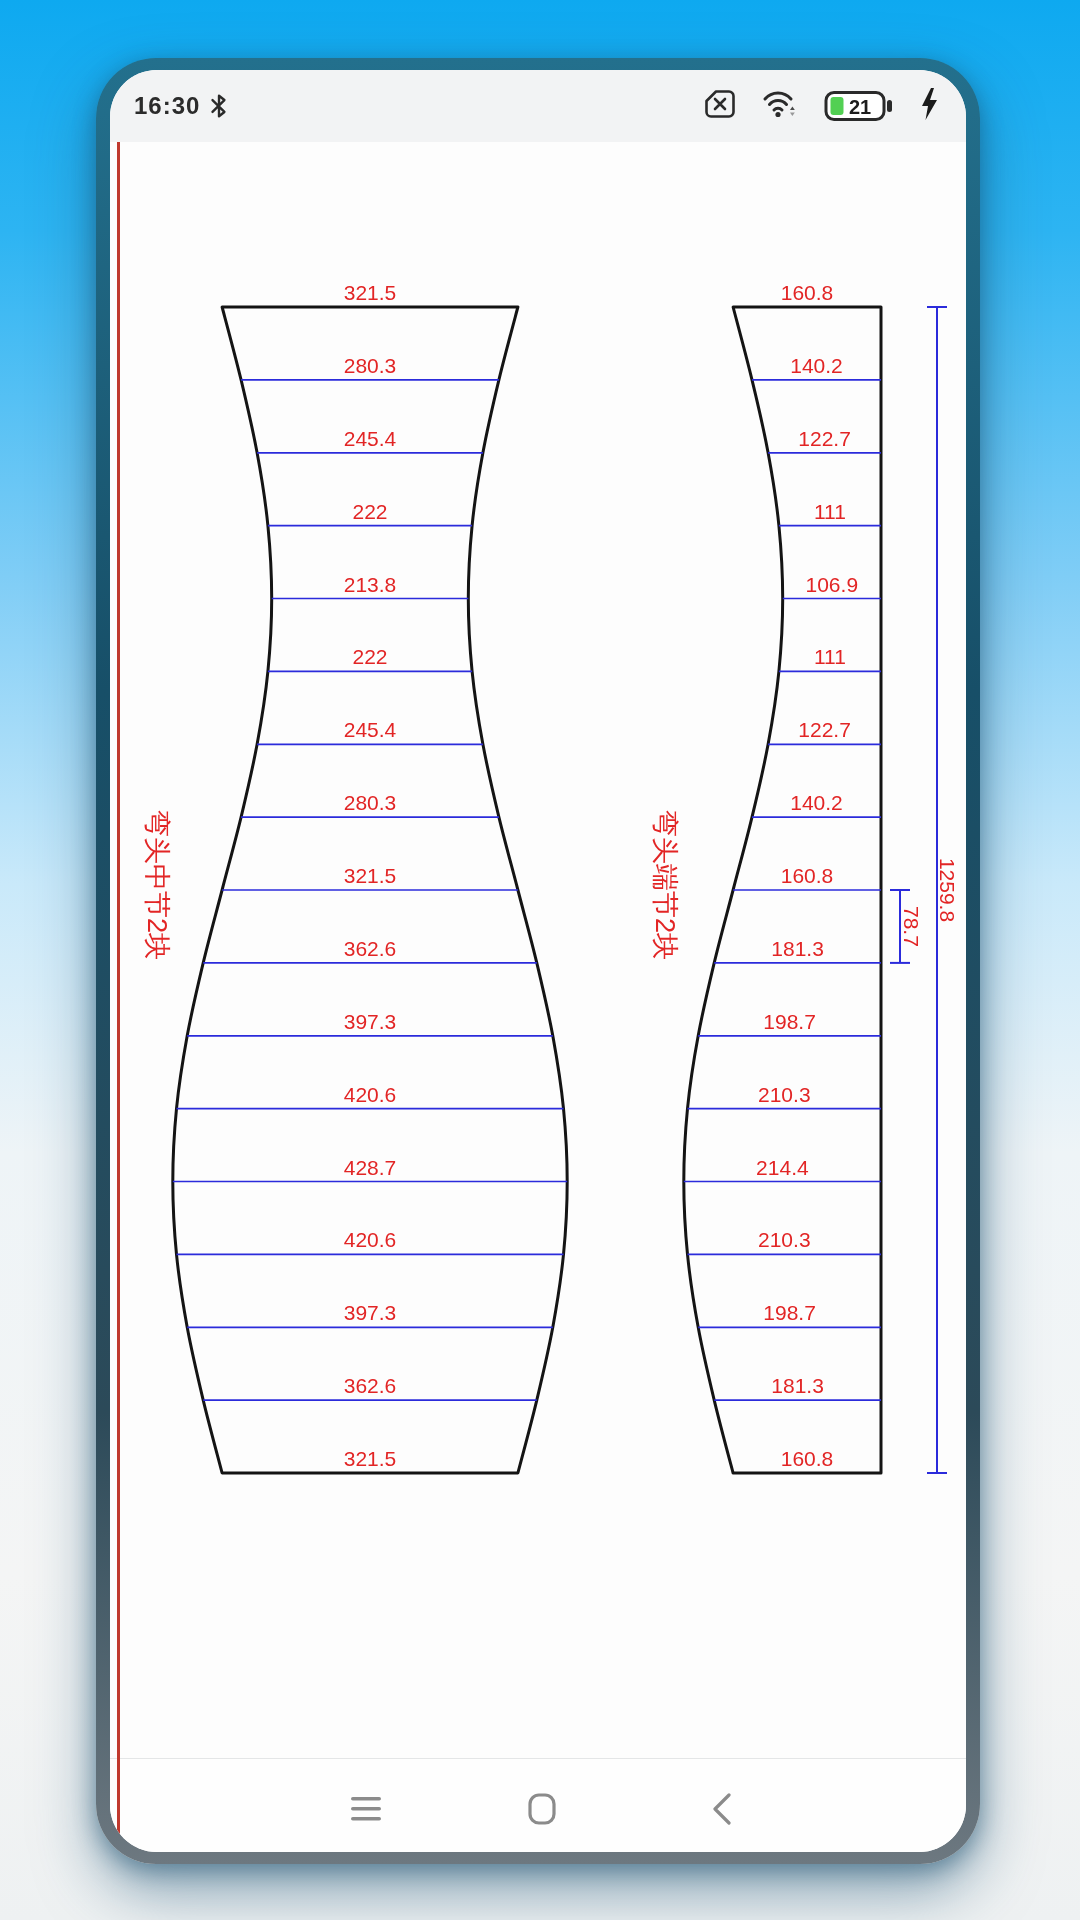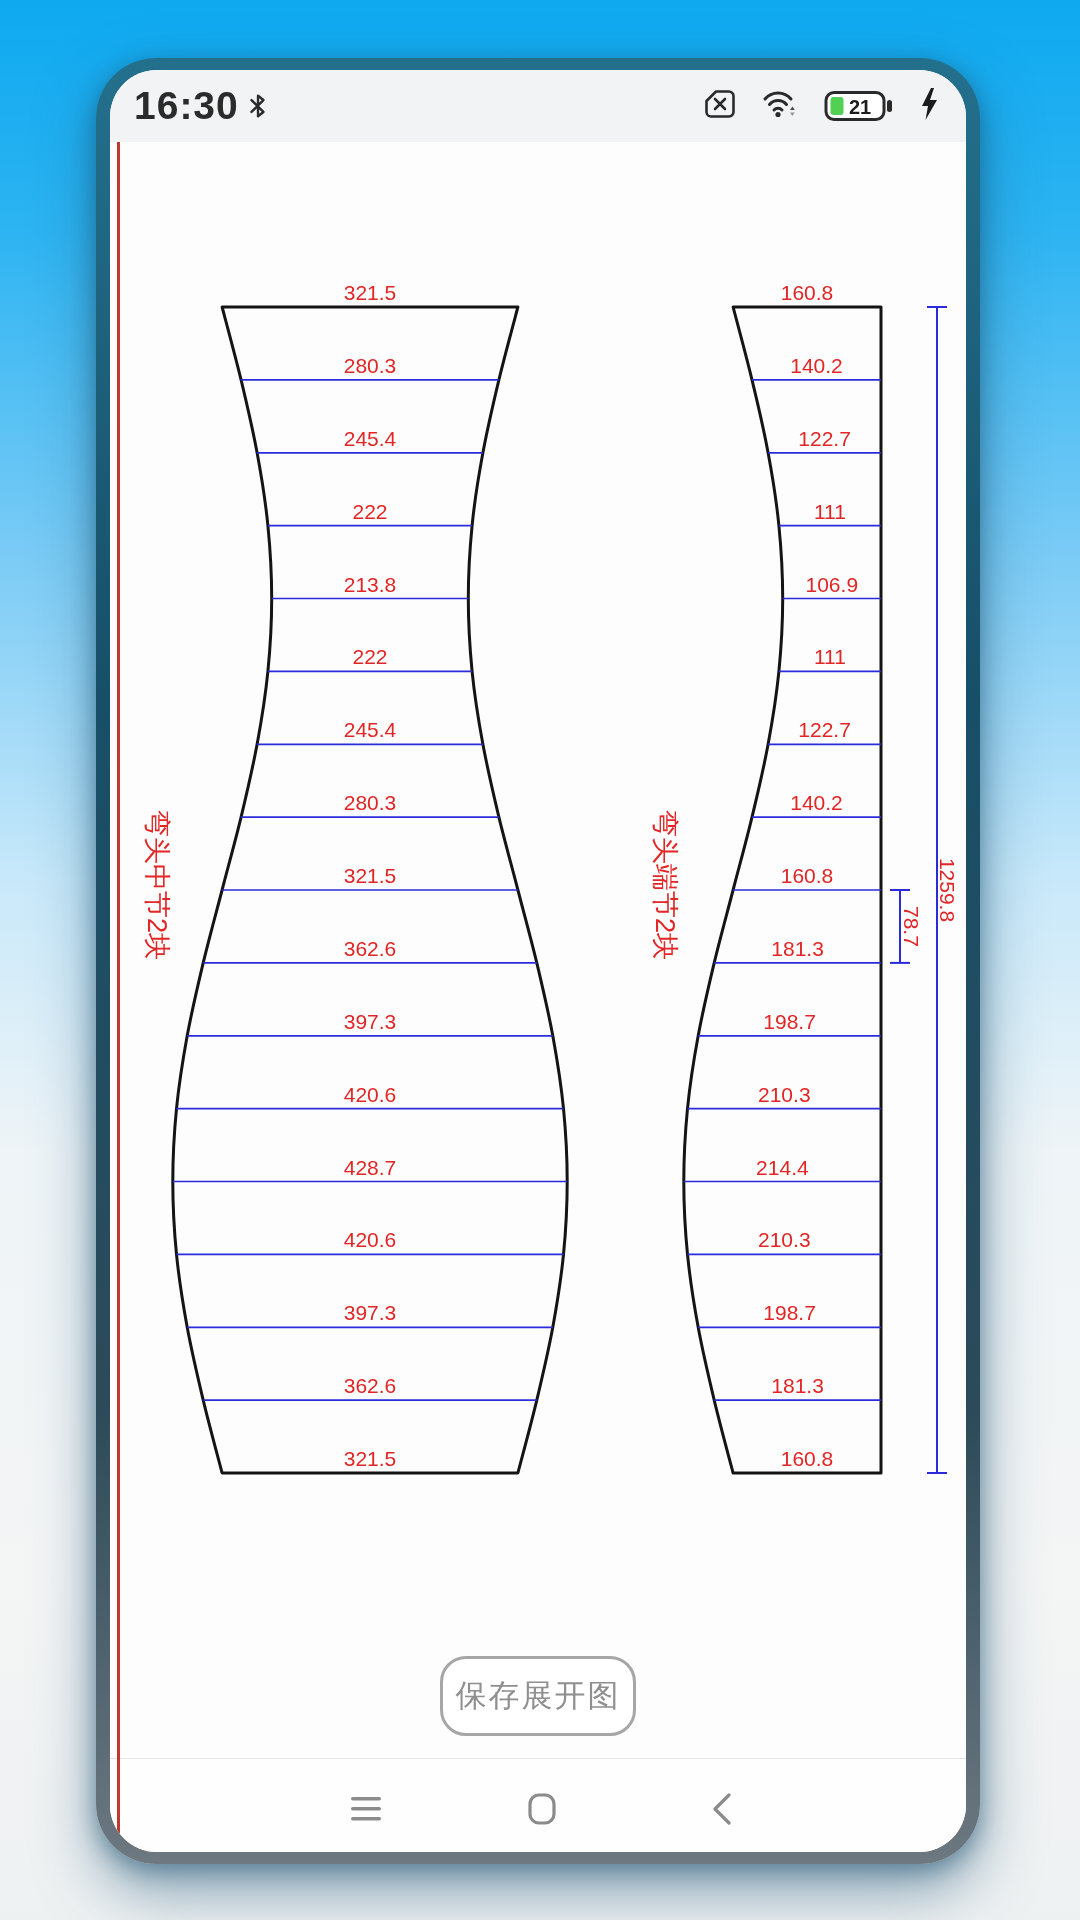--- a/index.html
+++ b/index.html
@@ -15,21 +15,21 @@
     box-shadow:0 26px 60px rgba(23,80,115,.50),0 6px 22px rgba(20,70,100,.45);
   }
   .screen{
     position:absolute;left:14px;top:12px;right:14px;bottom:12px;
     border-radius:47px;background:#fdfdfd;overflow:hidden;
   }
   .statusbar{
     position:absolute;left:0;top:0;right:0;height:72px;background:#f2f3f4;
     display:flex;align-items:center;
   }
-  .sb-time{font-size:39px;font-weight:700;color:#2b2b2b;margin-left:24px;letter-spacing:1px;}
+  .sb-time{font-size:24px;font-weight:700;color:#2b2b2b;margin-left:24px;letter-spacing:1px;}
   .sb-bt{margin-left:10px;display:flex;align-items:center;}
   .sb-right{margin-left:auto;margin-right:26px;display:flex;align-items:center;gap:26px;}
   .battery-wrap{position:relative;display:flex;align-items:center;}
   .red-edge{
     position:absolute;left:7px;top:72px;bottom:10px;width:3px;background:#c0392e;z-index:3;
   }
   .diagram-svg{position:absolute;left:0;top:72px;width:856px;height:1500px;}
   .save-btn{
     position:absolute;left:50%;top:1586px;transform:translateX(-50%);
     width:196px;height:80px;border:3px solid #a6a6a6;border-radius:26px;
@@ -166,21 +166,20 @@
         <line x1="817" y1="1331.0" x2="837" y2="1331.0" stroke="#2b2bdb" stroke-width="2"></line>
         <text font-size="21" fill="#e22525" text-anchor="middle" font-family="Liberation Sans, sans-serif" transform="translate(830,748.0) rotate(90)">1259.8</text>
         <line x1="790" y1="748.0" x2="790" y2="820.9" stroke="#2b2bdb" stroke-width="2"></line>
         <line x1="780" y1="748.0" x2="800" y2="748.0" stroke="#2b2bdb" stroke-width="2"></line>
         <line x1="780" y1="820.9" x2="800" y2="820.9" stroke="#2b2bdb" stroke-width="2"></line>
         <text font-size="21" fill="#e22525" text-anchor="middle" font-family="Liberation Sans, sans-serif" transform="translate(794,784.4) rotate(90)">78.7</text>
         <text font-size="27" fill="#e22525" text-anchor="middle" font-family="Liberation Sans, sans-serif" transform="translate(38,743) rotate(90)">弯头中节2块</text>
         <text font-size="27" fill="#e22525" text-anchor="middle" font-family="Liberation Sans, sans-serif" transform="translate(546,743) rotate(90)">弯头端节2块</text>
       </svg>
 
-    <div class="save-btn">保存展开图</div>
 
     <div class="navbar">
       <div class="nav-btn nav-menu">
         <svg width="34" height="26" viewBox="0 0 34 26">
           <rect x="2" y="1" width="30" height="3.6" rx="1.8" fill="#8b8b8b"></rect>
           <rect x="2" y="11" width="30" height="3.6" rx="1.8" fill="#8b8b8b"></rect>
           <rect x="2" y="21" width="30" height="3.6" rx="1.8" fill="#8b8b8b"></rect>
         </svg>
       </div>
       <div class="nav-btn nav-home">

